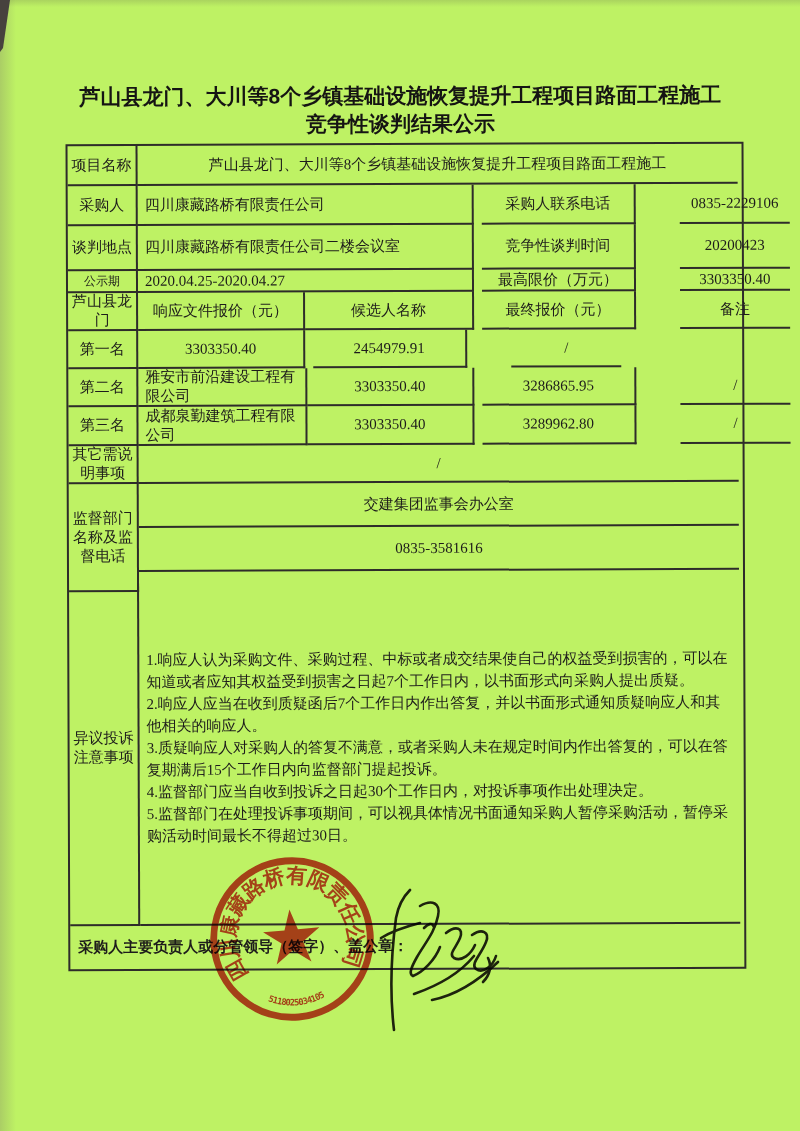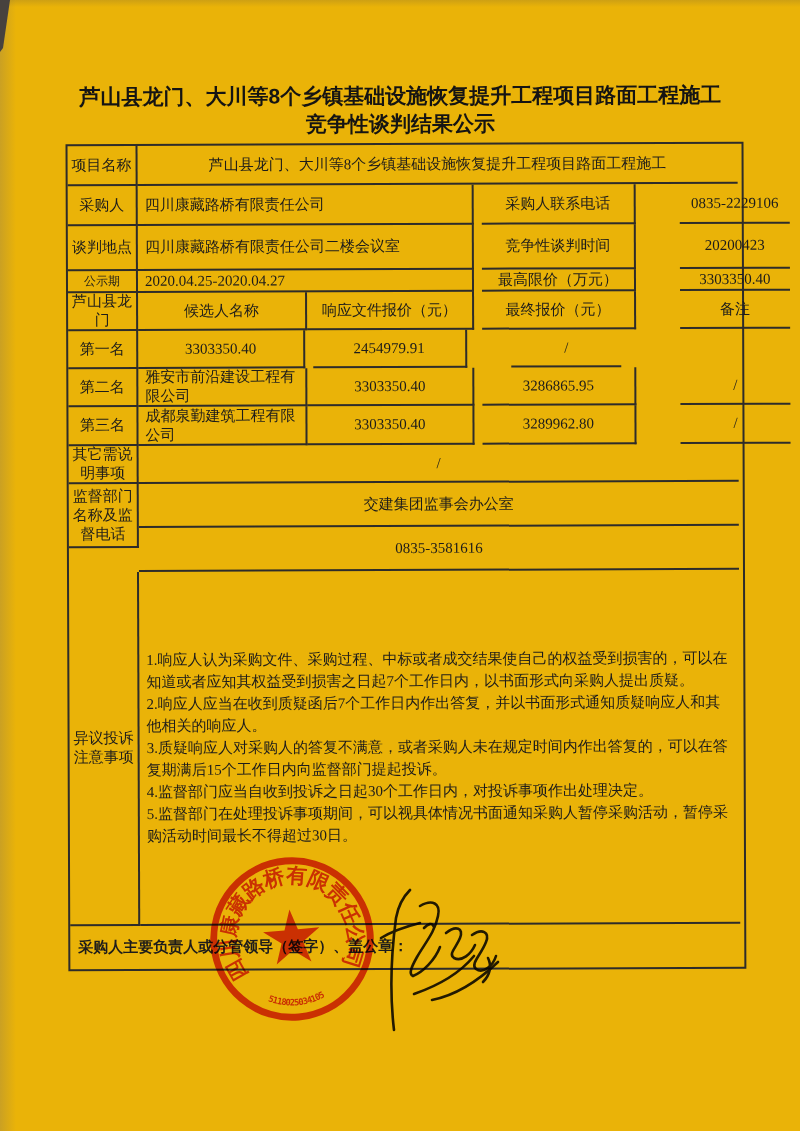--- a/index.html
+++ b/index.html
@@ -1,16 +1,16 @@
 <!DOCTYPE html>
 <html><head>
 <meta charset="utf-8">
 <style>
   html,body{margin:0;padding:0;background:#e9e7e3;}
-  .page{position:relative;width:800px;height:1131px;background:#eab308;overflow:hidden;
+  .page{position:relative;width:800px;height:1131px;background:#bef264;overflow:hidden;
         font-family:"Liberation Serif","DejaVu Serif",serif;color:#1d1c1b;}
   .edge-left{position:absolute;left:0;top:0;width:16px;height:100%;
         background:linear-gradient(to right,rgba(120,112,104,.28),rgba(120,112,104,0));pointer-events:none;}
   .edge-top{position:absolute;left:0;top:0;width:100%;height:7px;
         background:linear-gradient(to bottom,rgba(80,75,70,.18),rgba(80,75,70,0));pointer-events:none;}
   .corner-dark{position:absolute;left:0;top:0;width:13px;height:52px;background:#47423e;
         clip-path:polygon(0 0,10px 0,3px 48px,0 52px);pointer-events:none;}
   .doc{position:absolute;left:0;top:0;width:100%;transform:rotate(-0.2deg);transform-origin:50% 0;}
   .title{position:absolute;left:40px;top:82px;width:720px;text-align:center;
         font-family:"Liberation Sans","DejaVu Sans",sans-serif;font-weight:bold;
@@ -78,22 +78,22 @@
 
       <div class="tr" style="height:22px">
         <div class="td c70" style="font-size:12px">公示期</div>
         <div class="td c336 left">2020.04.25-2020.04.27</div>
         <div class="td c154">最高限价（万元）</div>
         <div class="td c110 last">3303350.40</div>
       </div>
 
       <div class="tr" style="height:38px">
         <div class="td c70">芦山县龙门</div>
+        <div class="td c167">响应文件报价（元）</div>
         <div class="td c169">候选人名称</div>
-        <div class="td c167">响应文件报价（元）</div>
         <div class="td c154">最终报价（元）</div>
         <div class="td c110 last">备注</div>
       </div>
 
       <div class="tr" style="height:38px">
         <div class="td c70">第一名</div>
         <div class="td c167">3303350.40</div>
         <div class="td c154">2454979.91</div>
         <div class="td c110 last">/</div>
       </div>
@@ -113,21 +113,21 @@
         <div class="td c154">3289962.80</div>
         <div class="td c110 last">/</div>
       </div>
 
       <div class="tr" style="height:38px">
         <div class="td c70">其它需说明事项</div>
         <div class="td last" style="width:600px">/</div>
       </div>
 
       <div class="tr" style="height:88px">
-        <div class="td c70" style="height:64px">监督部门名称及监督电话</div>
+        <div class="td c70" style="height:108px">监督部门名称及监督电话</div>
         <div class="sub">
           <div class="td" style="height:44px">交建集团监事会办公室</div>
           <div class="td" style="height:44px">0835-3581616</div>
         </div>
       </div>
 
       <div class="tr" style="height:354px">
         <div class="td c70" style="height:354px">异议投诉注意事项</div>
         <div class="td last objection-body" style="width:600px;height:354px">
           <div>1.响应人认为采购文件、采购过程、中标或者成交结果使自己的权益受到损害的，可以在知道或者应知其权益受到损害之日起7个工作日内，以书面形式向采购人提出质疑。</div>

